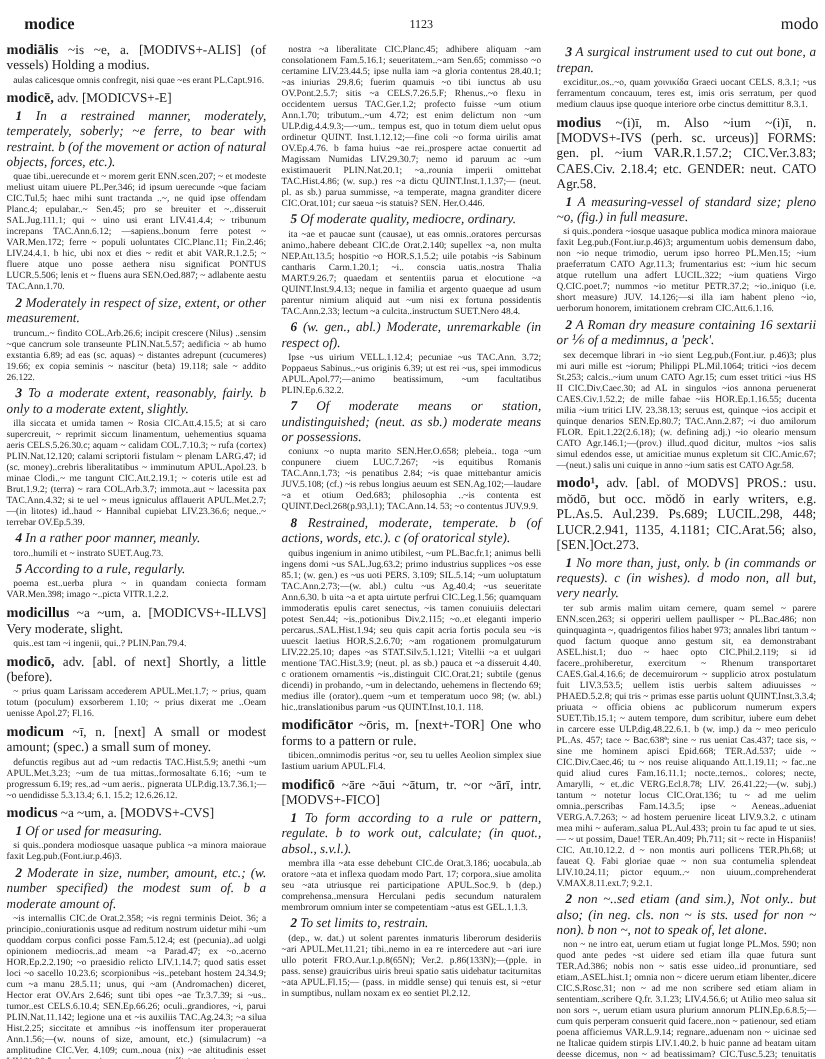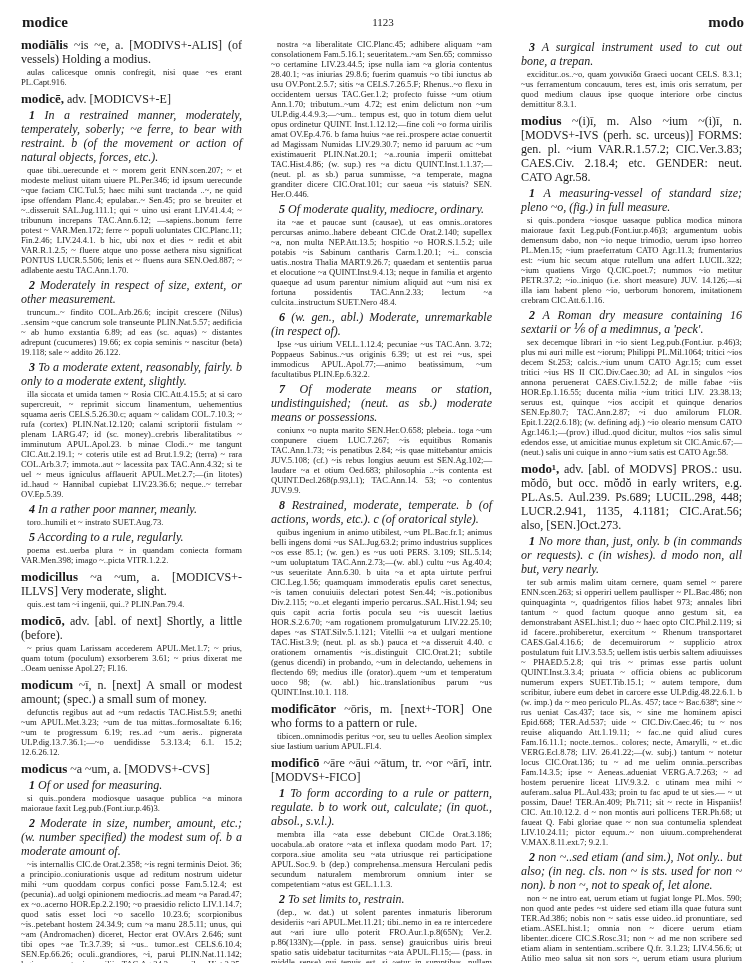--- a/index.html
+++ b/index.html
@@ -1,25 +1,25 @@
 <!DOCTYPE html>
 <html><head>
 <meta charset="utf-8">
 <style>
   html, body { margin: 0; padding: 0; background: #ffffff; }
   body { width: 750px; height: 963px; overflow: hidden; position: relative;
          font-family: "Liberation Serif", "DejaVu Serif", serif; color: #1a1a1a; }
   .header { position: absolute; top: 14px; left: 22px; right: 6px; height: 22px; }
   .hw-left { position: absolute; left: 0; top: 0; font-weight: bold; font-size: 15px; }
   .pagenum { position: absolute; left: 0; right: 0; text-align: center; top: 2px; font-size: 11px; }
-  .hw-right { position: absolute; right: 0; top: 0; font-weight: bold; font-size: 15px; }
+  .hw-right { position: absolute; right: 0; top: 0; font-weight: normal; font-size: 15px; }
   .cols { position: absolute; top: 38px; left: 6px; right: 6px; bottom: 0; }
   .col { position: absolute; top: 0; width: 236px; }
   .c1 { left: 0; } .c2 { left: 250px; } .c3 { left: 500px; }
-  .entry { margin: 0 0 5px 15px; }
+  .entry { margin: 0 0 5px 0; }
   .head { font-size: 12px; line-height: 14px; text-align: justify; }
   .lemma { font-weight: bold; font-size: 13px; }
   .sense { font-size: 12px; line-height: 14px; text-align: justify; margin: 2px 0 0 0; text-indent: 8px; font-style: italic; }
   .sense .num { font-weight: bold; }
   .cit { font-size: 8.6px; line-height: 10px; text-align: justify; margin: 1px 0 3px 0; text-indent: 6px; color: #222; }
 </style>
 </head>
 <body>
 
 <div class="header">
@@ -46,21 +46,21 @@
         <div class="cit">toro..humili et ~ instrato SUET.Aug.73.</div>
         <div class="sense"><span class="num">5</span> <span>According to a rule, regularly.</span></div>
         <div class="cit">poema est..uerba plura ~ in quandam coniecta formam VAR.Men.398; imago ~..picta VITR.1.2.2.</div>
       </div>
       <div class="entry">
         <div class="head"><span class="lemma">modicillus</span> <span>~a ~um, a. [MODICVS+-ILLVS] Very moderate, slight.</span></div>
         <div class="cit">quis..est tam ~i ingenii, qui..? PLIN.Pan.79.4.</div>
       </div>
       <div class="entry">
         <div class="head"><span class="lemma">modicō,</span> <span>adv. [abl. of next] Shortly, a little (before).</span></div>
-        <div class="cit">~ prius quam Larissam accederem APUL.Met.1.7; ~ prius, quam totum (poculum) exsorberem 3.61; ~ prius dixerat me ..Oeam uenisse Apol.27; Fl.16.</div>
+        <div class="cit">~ prius quam Larissam accederem APUL.Met.1.7; ~ prius, quam totum (poculum) exsorberem 1.10; ~ prius dixerat me ..Oeam uenisse Apol.27; Fl.16.</div>
       </div>
       <div class="entry">
         <div class="head"><span class="lemma">modicum</span> <span>~ī, n. [next] A small or modest amount; (spec.) a small sum of money.</span></div>
         <div class="cit">defunctis regibus aut ad ~um redactis TAC.Hist.5.9; anethi ~um APUL.Met.3.23; ~um de tua mittas..formosaltate 6.16; ~um te progressum 6.19; res..ad ~um aeris.. pignerata ULP.dig.13.7.36.1;—~o uendidisse 5.3.13.4; 6.1. 15.2; 12.6.26.12.</div>
       </div>
       <div class="entry">
         <div class="head"><span class="lemma">modicus</span> <span>~a ~um, a. [MODVS+-CVS]</span></div>
         <div class="sense"><span class="num">1</span> <span>Of or used for measuring.</span></div>
         <div class="cit">si quis..pondera modiosque uasaque publica ~a minora maioraue faxit Leg.pub.(Font.iur.p.46)3.</div>
         <div class="sense"><span class="num">2</span> <span>Moderate in size, number, amount, etc.; (w. number specified) the modest sum of. b a moderate amount of.</span></div>

